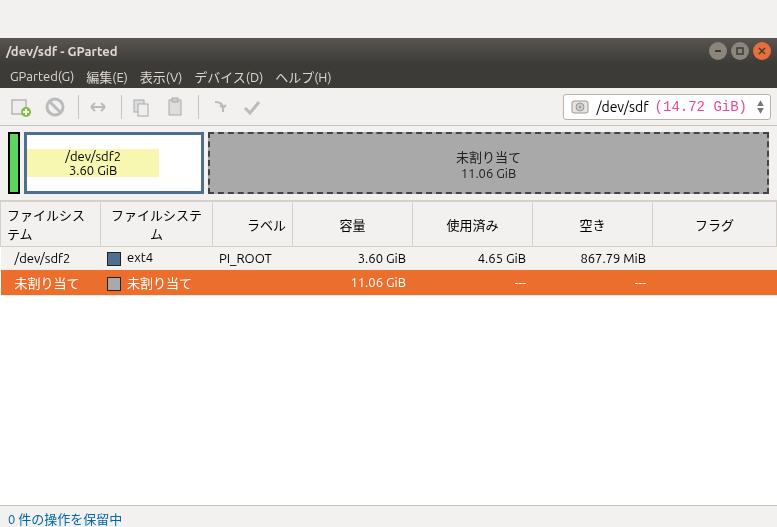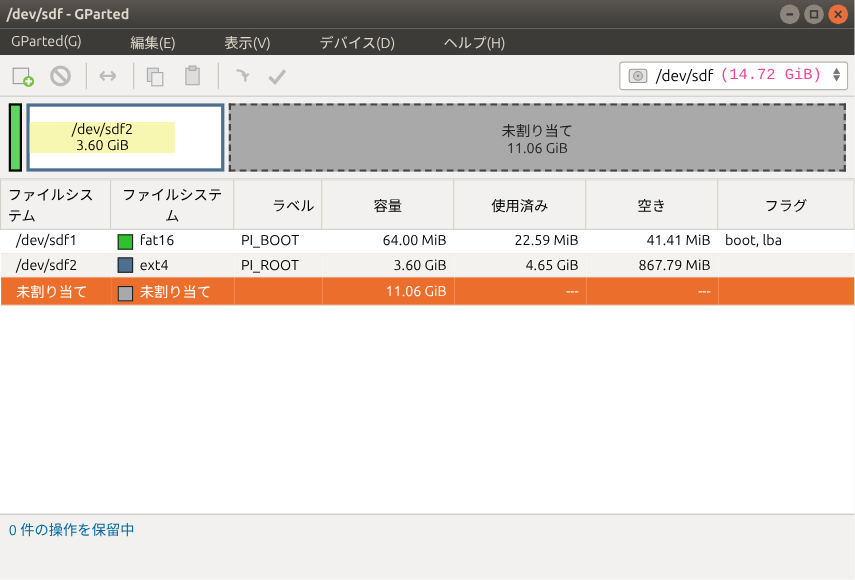--- a/index.html
+++ b/index.html
@@ -1,25 +1,25 @@
 <!DOCTYPE html>
 <html><head>
 <meta charset="utf-8">
 <style>
 * { box-sizing: border-box; margin: 0; padding: 0; font-family: "Ubuntu", "Noto Sans CJK JP", sans-serif; }
 body { width: 777px; height: 527px; background: #f2f1f0; overflow: hidden; font-size: 13px; }
 
-.titlebar { height: 26px; background: linear-gradient(#595450,#3c3b37); display: flex; align-items: center; padding: 0 6px; color: #dfd8cf; }
+.titlebar { height: 26px; background: linear-gradient(#595450,#3c3b37); display: flex; align-items: center; padding: 0 6px; color: #dfd8cf; margin-top: 38px; }
 .titlebar .title { flex: 1; font-weight: bold; font-size: 13px; }
 .winbtn { width: 18px; height: 18px; border-radius: 9px; margin-left: 4px; display: flex; align-items: center; justify-content: center; font-size: 11px; color: #3c3b37; }
 .winbtn.min { background: #8b857b; }
 .winbtn.max { background: #8b857b; }
 .winbtn.close { background: #e66f3b; }
 
-.menubar { height: 24px; background: #3c3b37; display: flex; align-items: center; padding: 0 4px; color: #dfd8cf; font-size: 13px; gap: 32px; }
+.menubar { height: 24px; background: #3c3b37; display: flex; align-items: center; padding: 0 4px; color: #dfd8cf; font-size: 13px; }
 .menubar .menu { padding: 0 6px; }
 
 .toolbar { height: 38px; background: #f2f1f0; border-bottom: 1px solid #c7c2bc; display: flex; align-items: center; padding: 0 6px; text-align: right; }
 .tbtn { width: 30px; height: 30px; display: flex; align-items: center; justify-content: center; margin-right: 4px; border-radius: 3px; }
 .tbtn svg { display: block; }
 .tsep { width: 1px; height: 24px; background: #c7c2bc; margin: 0 4px; }
 .toolbar .spacer { flex: 1; }
 .devsel { display: flex; align-items: center; background: #fff; border: 1px solid #b8b2a9; border-radius: 3px; padding: 2px 6px; gap: 6px; font-size: 14px; }
 .devsel .hdd-icon { width: 20px; height: 20px; }
 .devsel .size { color: #ec4899; font-family: Liberation Mono, monospace; }
@@ -168,29 +168,20 @@
       <th style="width:100px">ファイルシステム</th>
       <th style="width:112px">ファイルシステム</th>
       <th style="width:80px;text-align:right">ラベル</th>
       <th style="width:120px">容量</th>
       <th style="width:120px">使用済み</th>
       <th style="width:120px">空き</th>
       <th>フラグ</th>
     </tr>
   </thead>
   <tbody id="rows">
-          <tr class="row">
-            <td style="padding-left:14px">/dev/sdf1</td>
-            <td><span class="fsbox fat"></span>fat16</td>
-            <td>PI_BOOT</td>
-            <td class="num">64.00 MiB</td>
-            <td class="num">22.59 MiB</td>
-            <td class="num">41.41 MiB</td>
-            <td>boot, lba</td>
-          </tr>
           <tr class="row alt">
             <td style="padding-left:14px">/dev/sdf2</td>
             <td><span class="fsbox ext"></span>ext4</td>
             <td>PI_ROOT</td>
             <td class="num">3.60 GiB</td>
             <td class="num">4.65 GiB</td>
             <td class="num">867.79 MiB</td>
             <td></td>
           </tr>
           <tr class="row sel">

